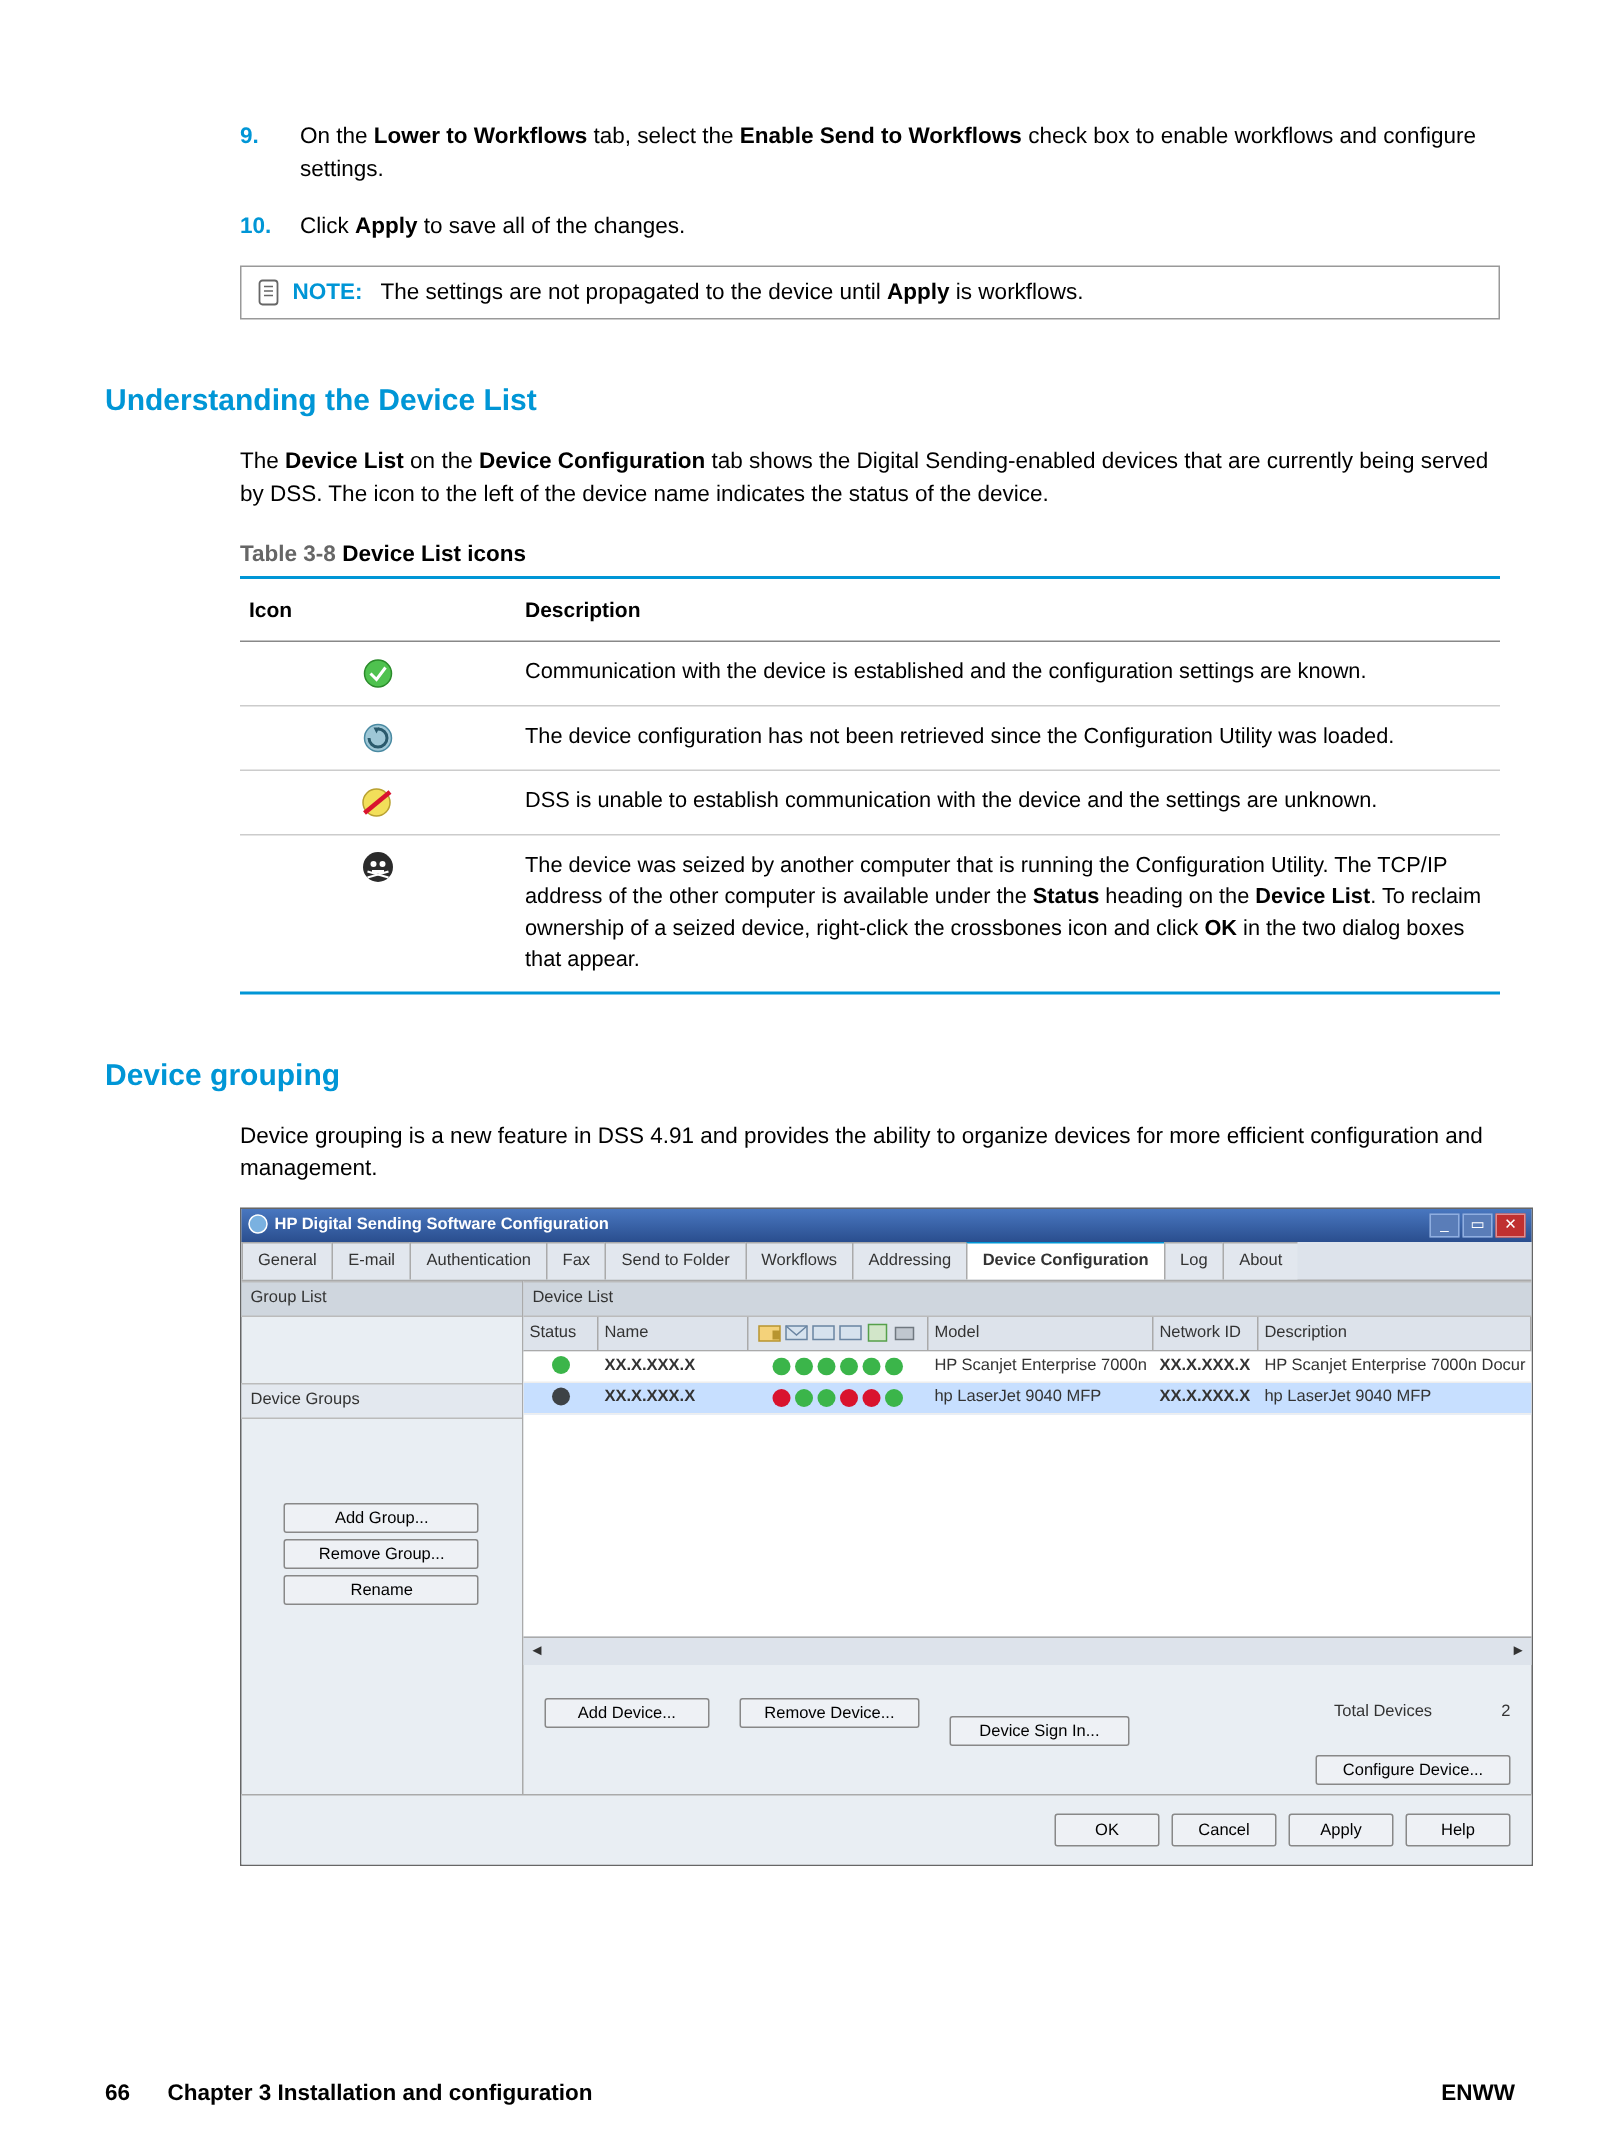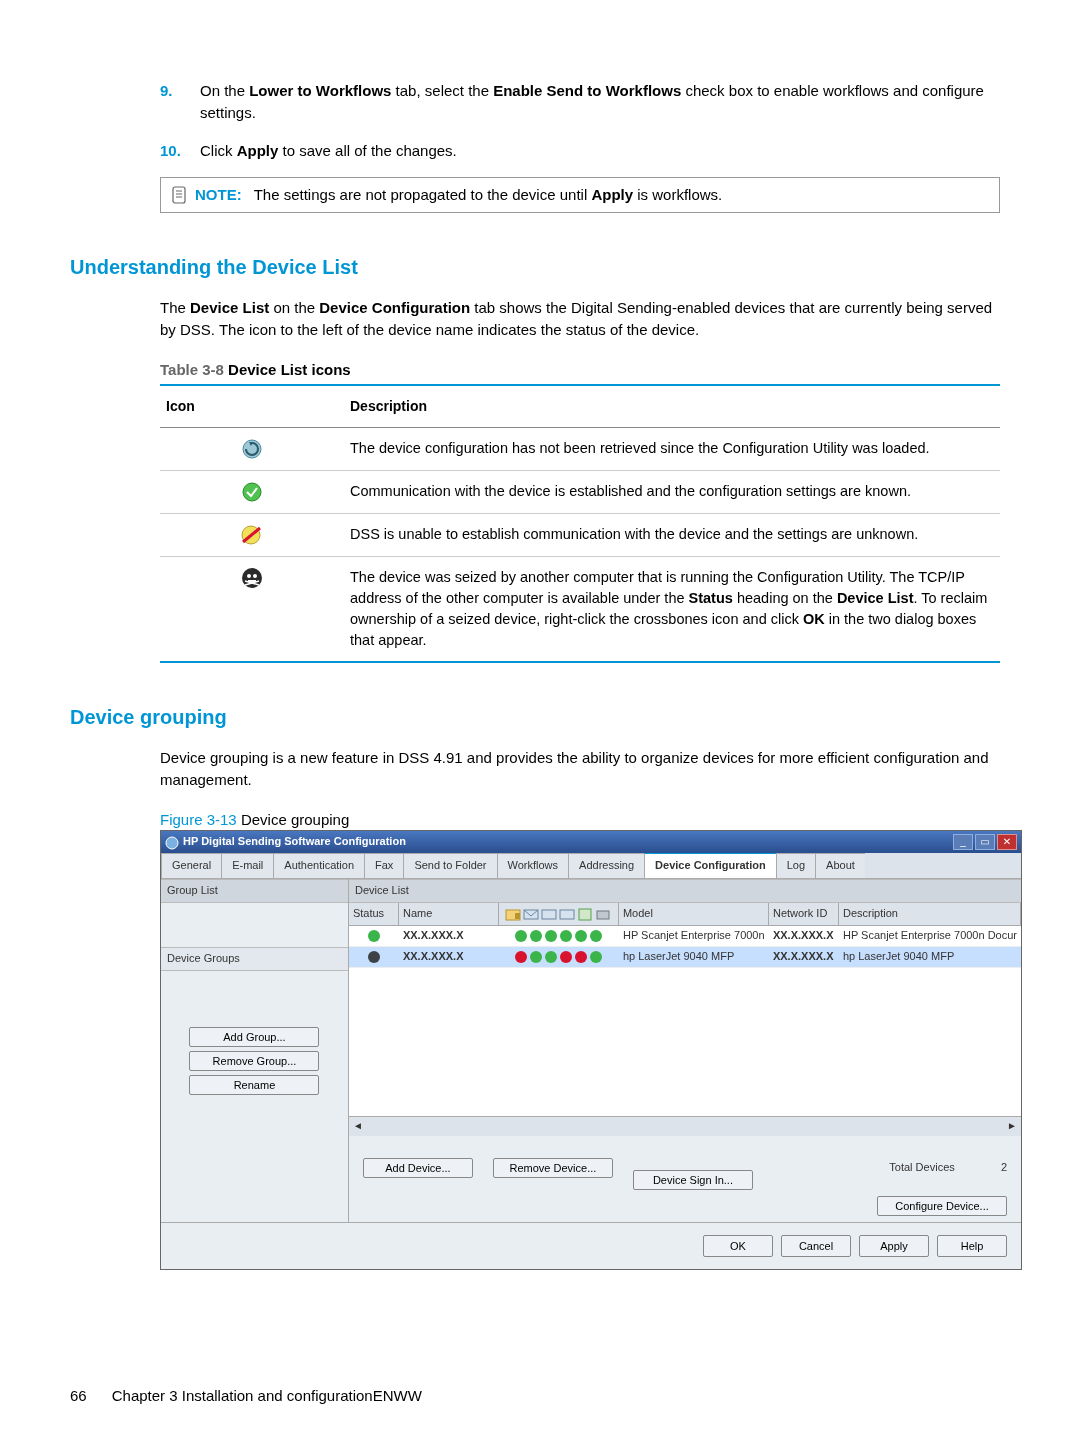--- a/index.html
+++ b/index.html
@@ -267,21 +267,23 @@
     display:flex; justify-content:space-between; padding:2px 4px;
     background:#dde3eb; border-top:1px solid #aaa;
   }
   .arrow { font-size:10px; color:#333; }
   .footer {
     position: absolute;
     bottom: 30px;
     left: 70px;
     right: 70px;
     display:flex;
+    justify-content: space-between;
     font-size: 15px;
+    font-weight: bold;
   }
   b { font-weight: bold; }
   svg { display:inline-block; vertical-align:middle; }
 </style>
 </head>
 <body>
 
 <div class="page">
 
   <div class="indent-block">
@@ -326,38 +328,38 @@
         <tr>
           <th class="icon-cell">Icon</th>
           <th>Description</th>
         </tr>
       </thead>
       <tbody>
         <tr>
           <td class="icon-cell">
             <span>
               <svg width="22" height="22" viewBox="0 0 22 22">
+                  <circle cx="11" cy="11" r="9" fill="#4fc24f" stroke="#2a8a2a"></circle>
+                  <path d="M6 11 L10 15 L16 7" stroke="#fff" stroke-width="2" fill="none"></path>
+                </svg>
+            </span>
+          </td>
+          <td>Communication with the device is established and the configuration settings are known.</td>
+        </tr>
+        <tr>
+          <td class="icon-cell">
+            <span>
+              <svg width="22" height="22" viewBox="0 0 22 22">
                   <circle cx="11" cy="11" r="9" fill="#9ec7d6" stroke="#4a8aa2"></circle>
                   <path d="M11 5 A6 6 0 1 1 5 11" fill="none" stroke="#2a5a6c" stroke-width="2"></path>
                   <path d="M8 4 L12 4 L10 8 Z" fill="#2a5a6c"></path>
                 </svg>
             </span>
           </td>
           <td>The device configuration has not been retrieved since the Configuration Utility was loaded.</td>
-        </tr>
-        <tr>
-          <td class="icon-cell">
-            <span>
-              <svg width="22" height="22" viewBox="0 0 22 22">
-                  <circle cx="11" cy="11" r="9" fill="#4fc24f" stroke="#2a8a2a"></circle>
-                  <path d="M6 11 L10 15 L16 7" stroke="#fff" stroke-width="2" fill="none"></path>
-                </svg>
-            </span>
-          </td>
-          <td>Communication with the device is established and the configuration settings are known.</td>
         </tr>
         <tr>
           <td class="icon-cell">
             <span>
               <svg width="24" height="22" viewBox="0 0 24 22">
                   <circle cx="11" cy="11" r="9" fill="#f2df5a" stroke="#b8a030"></circle>
                   <line x1="3" y1="18" x2="20" y2="4" stroke="#d9132e" stroke-width="3"></line>
                 </svg>
             </span>
           </td>
@@ -380,23 +382,20 @@
             <span>The device was seized by another computer that is running the Configuration Utility. The TCP/IP address of the other computer is available under the </span><b>Status</b><span> heading on the </span><b>Device List</b><span>. To reclaim ownership of a seized device, right-click the crossbones icon and click </span><b>OK</b><span> in the two dialog boxes that appear.</span>
           </td>
         </tr>
       </tbody>
     </table>
   </div>
 
   <h2 class="section-h">Device grouping</h2>
   <div class="indent-block">
     <p>Device grouping is a new feature in DSS 4.91 and provides the ability to organize devices for more efficient configuration and management.</p>
-    <div class="fig-label">
-      <span>Figure 3-13</span><span class="black">  Device grouping</span>
-    </div>
 
     <div class="screenshot">
       <div class="titlebar">
         <div class="title-left">
           <span><svg width="14" height="14">
                 <circle cx="7" cy="7" r="6" fill="#7ab1e0" stroke="#fff"></circle>
               </svg></span>
           <span>HP Digital Sending Software Configuration</span>
         </div>
         <div class="title-right">

